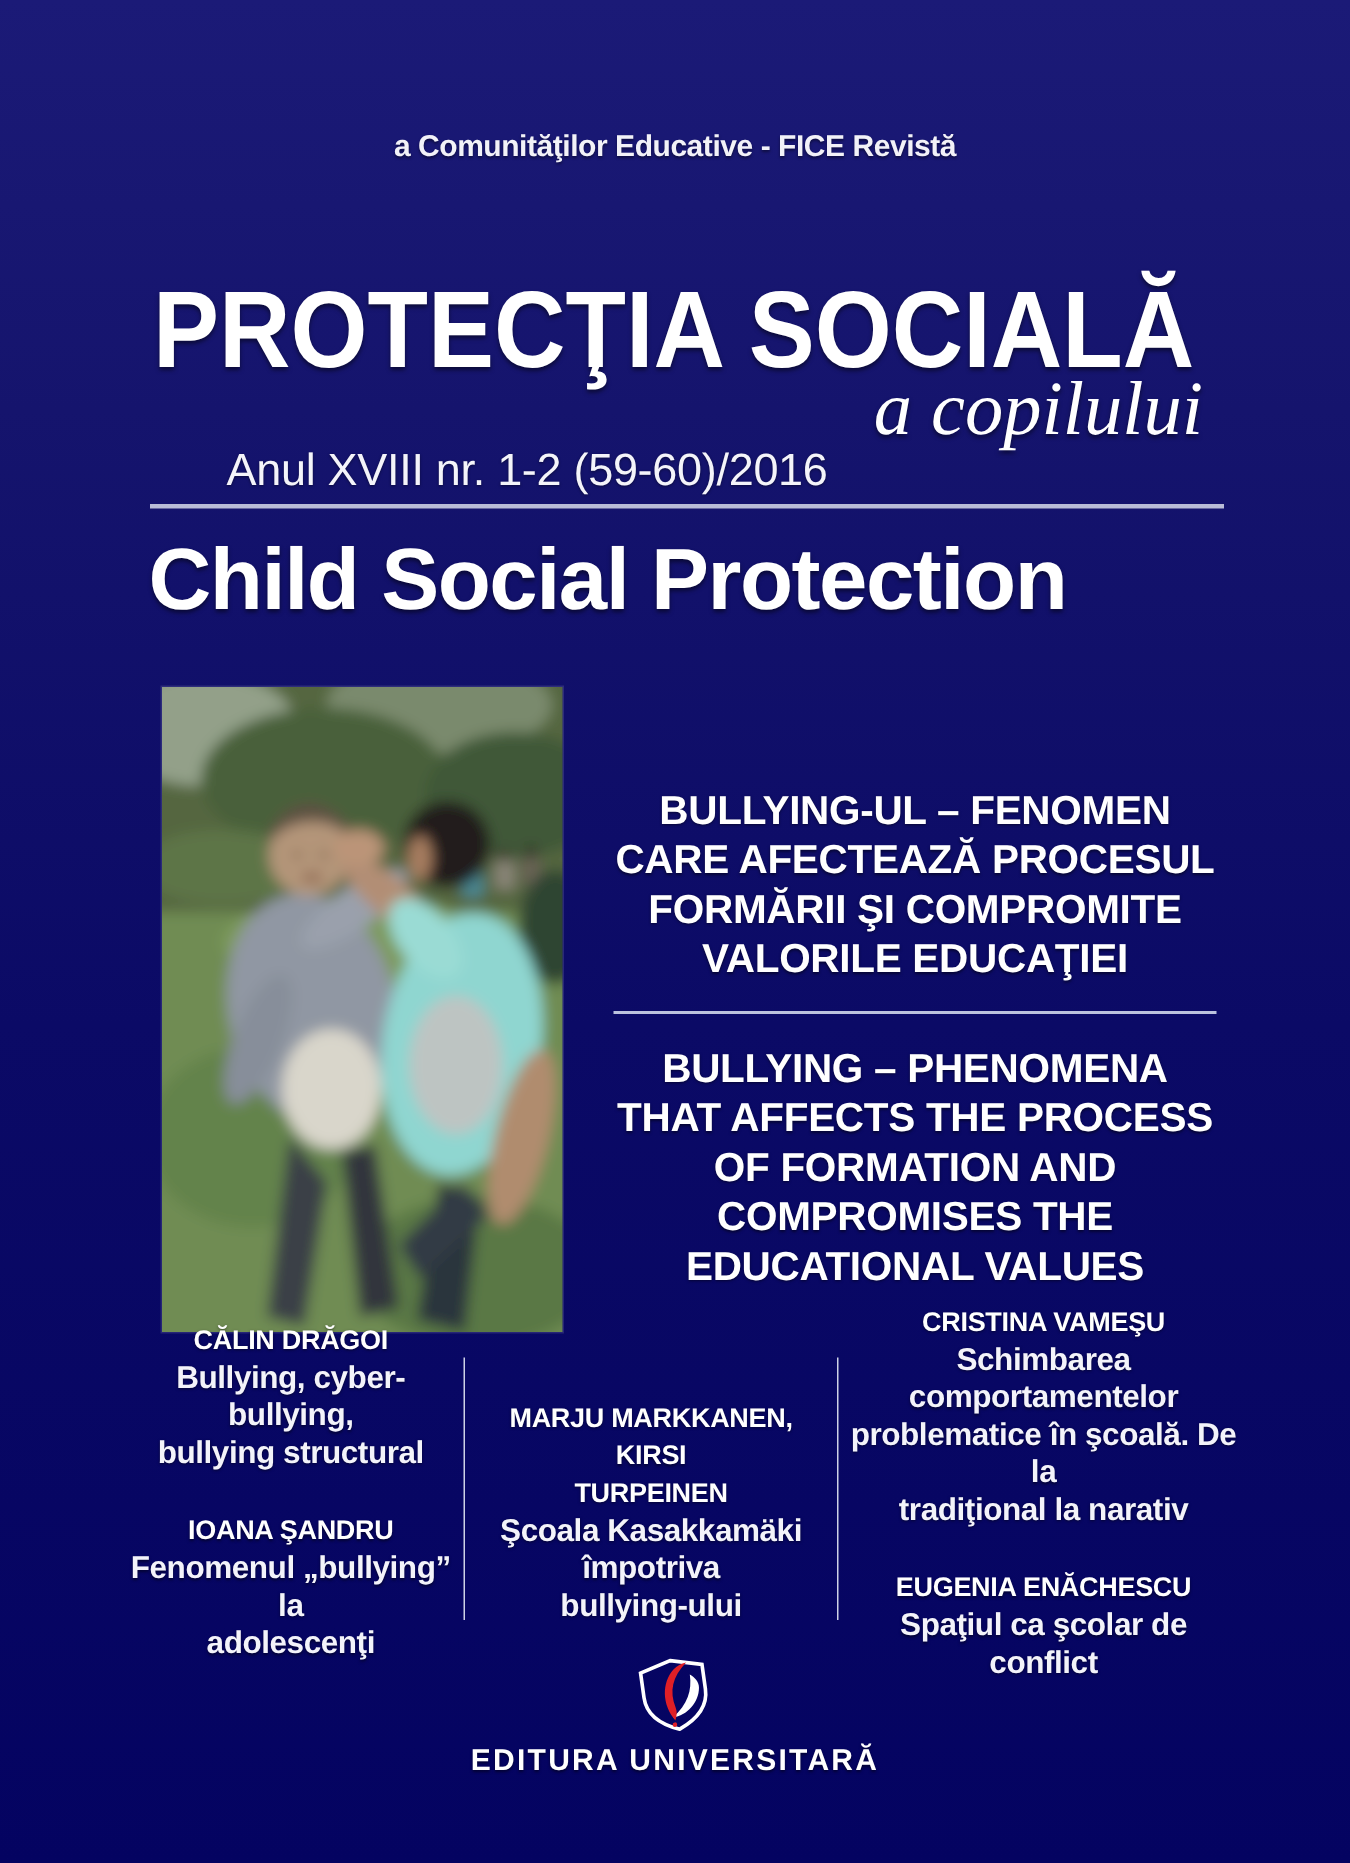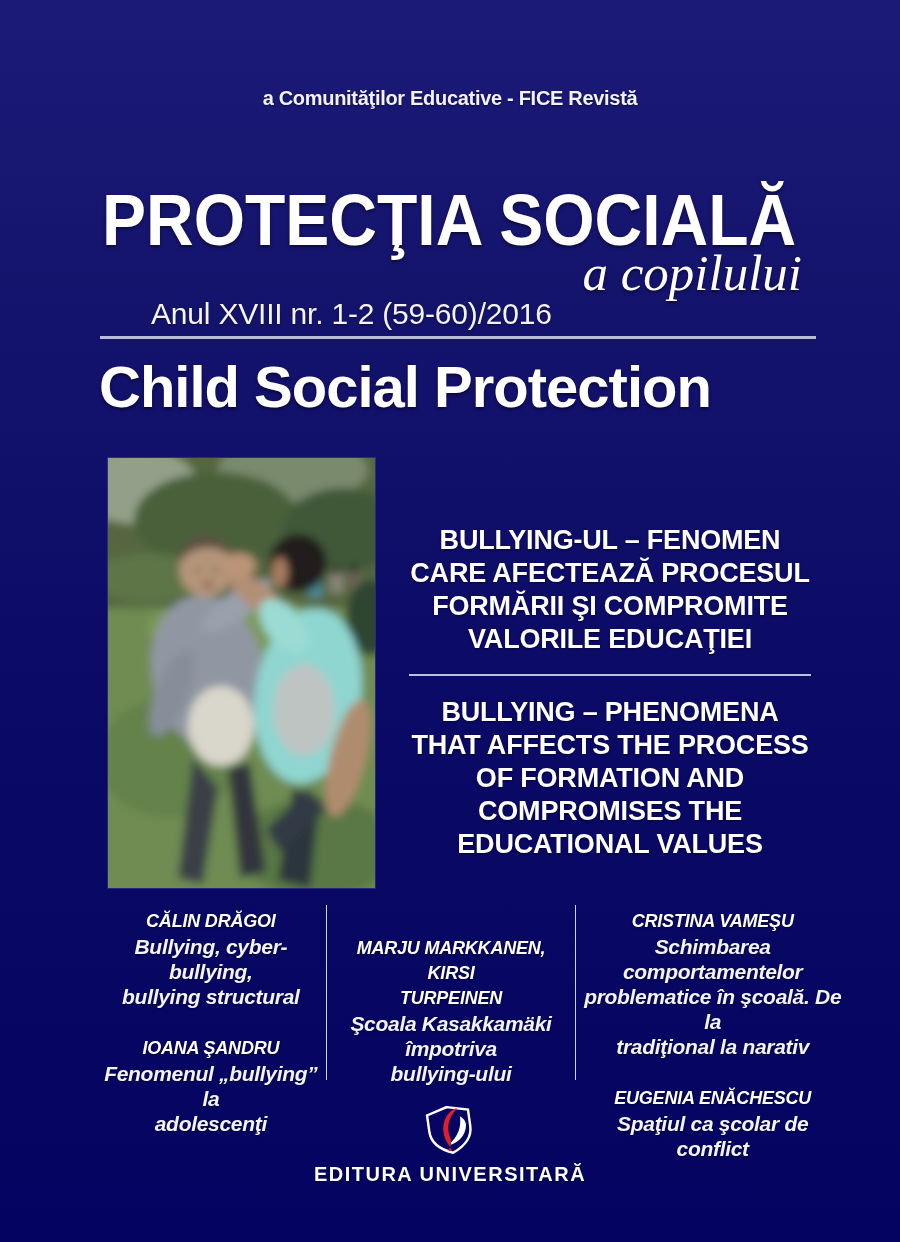--- a/index.html
+++ b/index.html
@@ -49,22 +49,22 @@
     position:absolute; top:524px; left:396px; width:428px; text-align:center;
   }
   .feature-title{
     font-weight:bold; font-size:27px; line-height:33px; letter-spacing:-0.2px;
     white-space:pre-line; text-shadow:0 1px 2px rgba(0,0,0,.5);
   }
   .feature-divider{
     width:402px; height:2px; margin:18px auto 20px auto; background:#bcc2de;
   }
   .contents{
-    position:absolute; top:905px; left:96px; width:753px; height:175px;
-    display:flex; align-items:flex-start;font-style:italic;
+    position:absolute; top:905px; left:79px; width:753px; height:175px;
+    display:flex; align-items:center;
   }
   .toc-col{ text-align:center; padding:4px 6px 0 6px; box-sizing:border-box;}
   .toc-col-1{width:230px;}
   .toc-col-2{width:249px;}
   .toc-col-3{width:273px;}
   .col-divider{ width:1px; align-self:stretch; background:#ced2e6; }
   .toc-entry + .toc-entry{ margin-top:27px; }
   .author-name{
     font-weight:bold; font-size:18px; line-height:25px; letter-spacing:-0.2px;
     white-space:pre-line; text-shadow:0 1px 2px rgba(0,0,0,.5);

